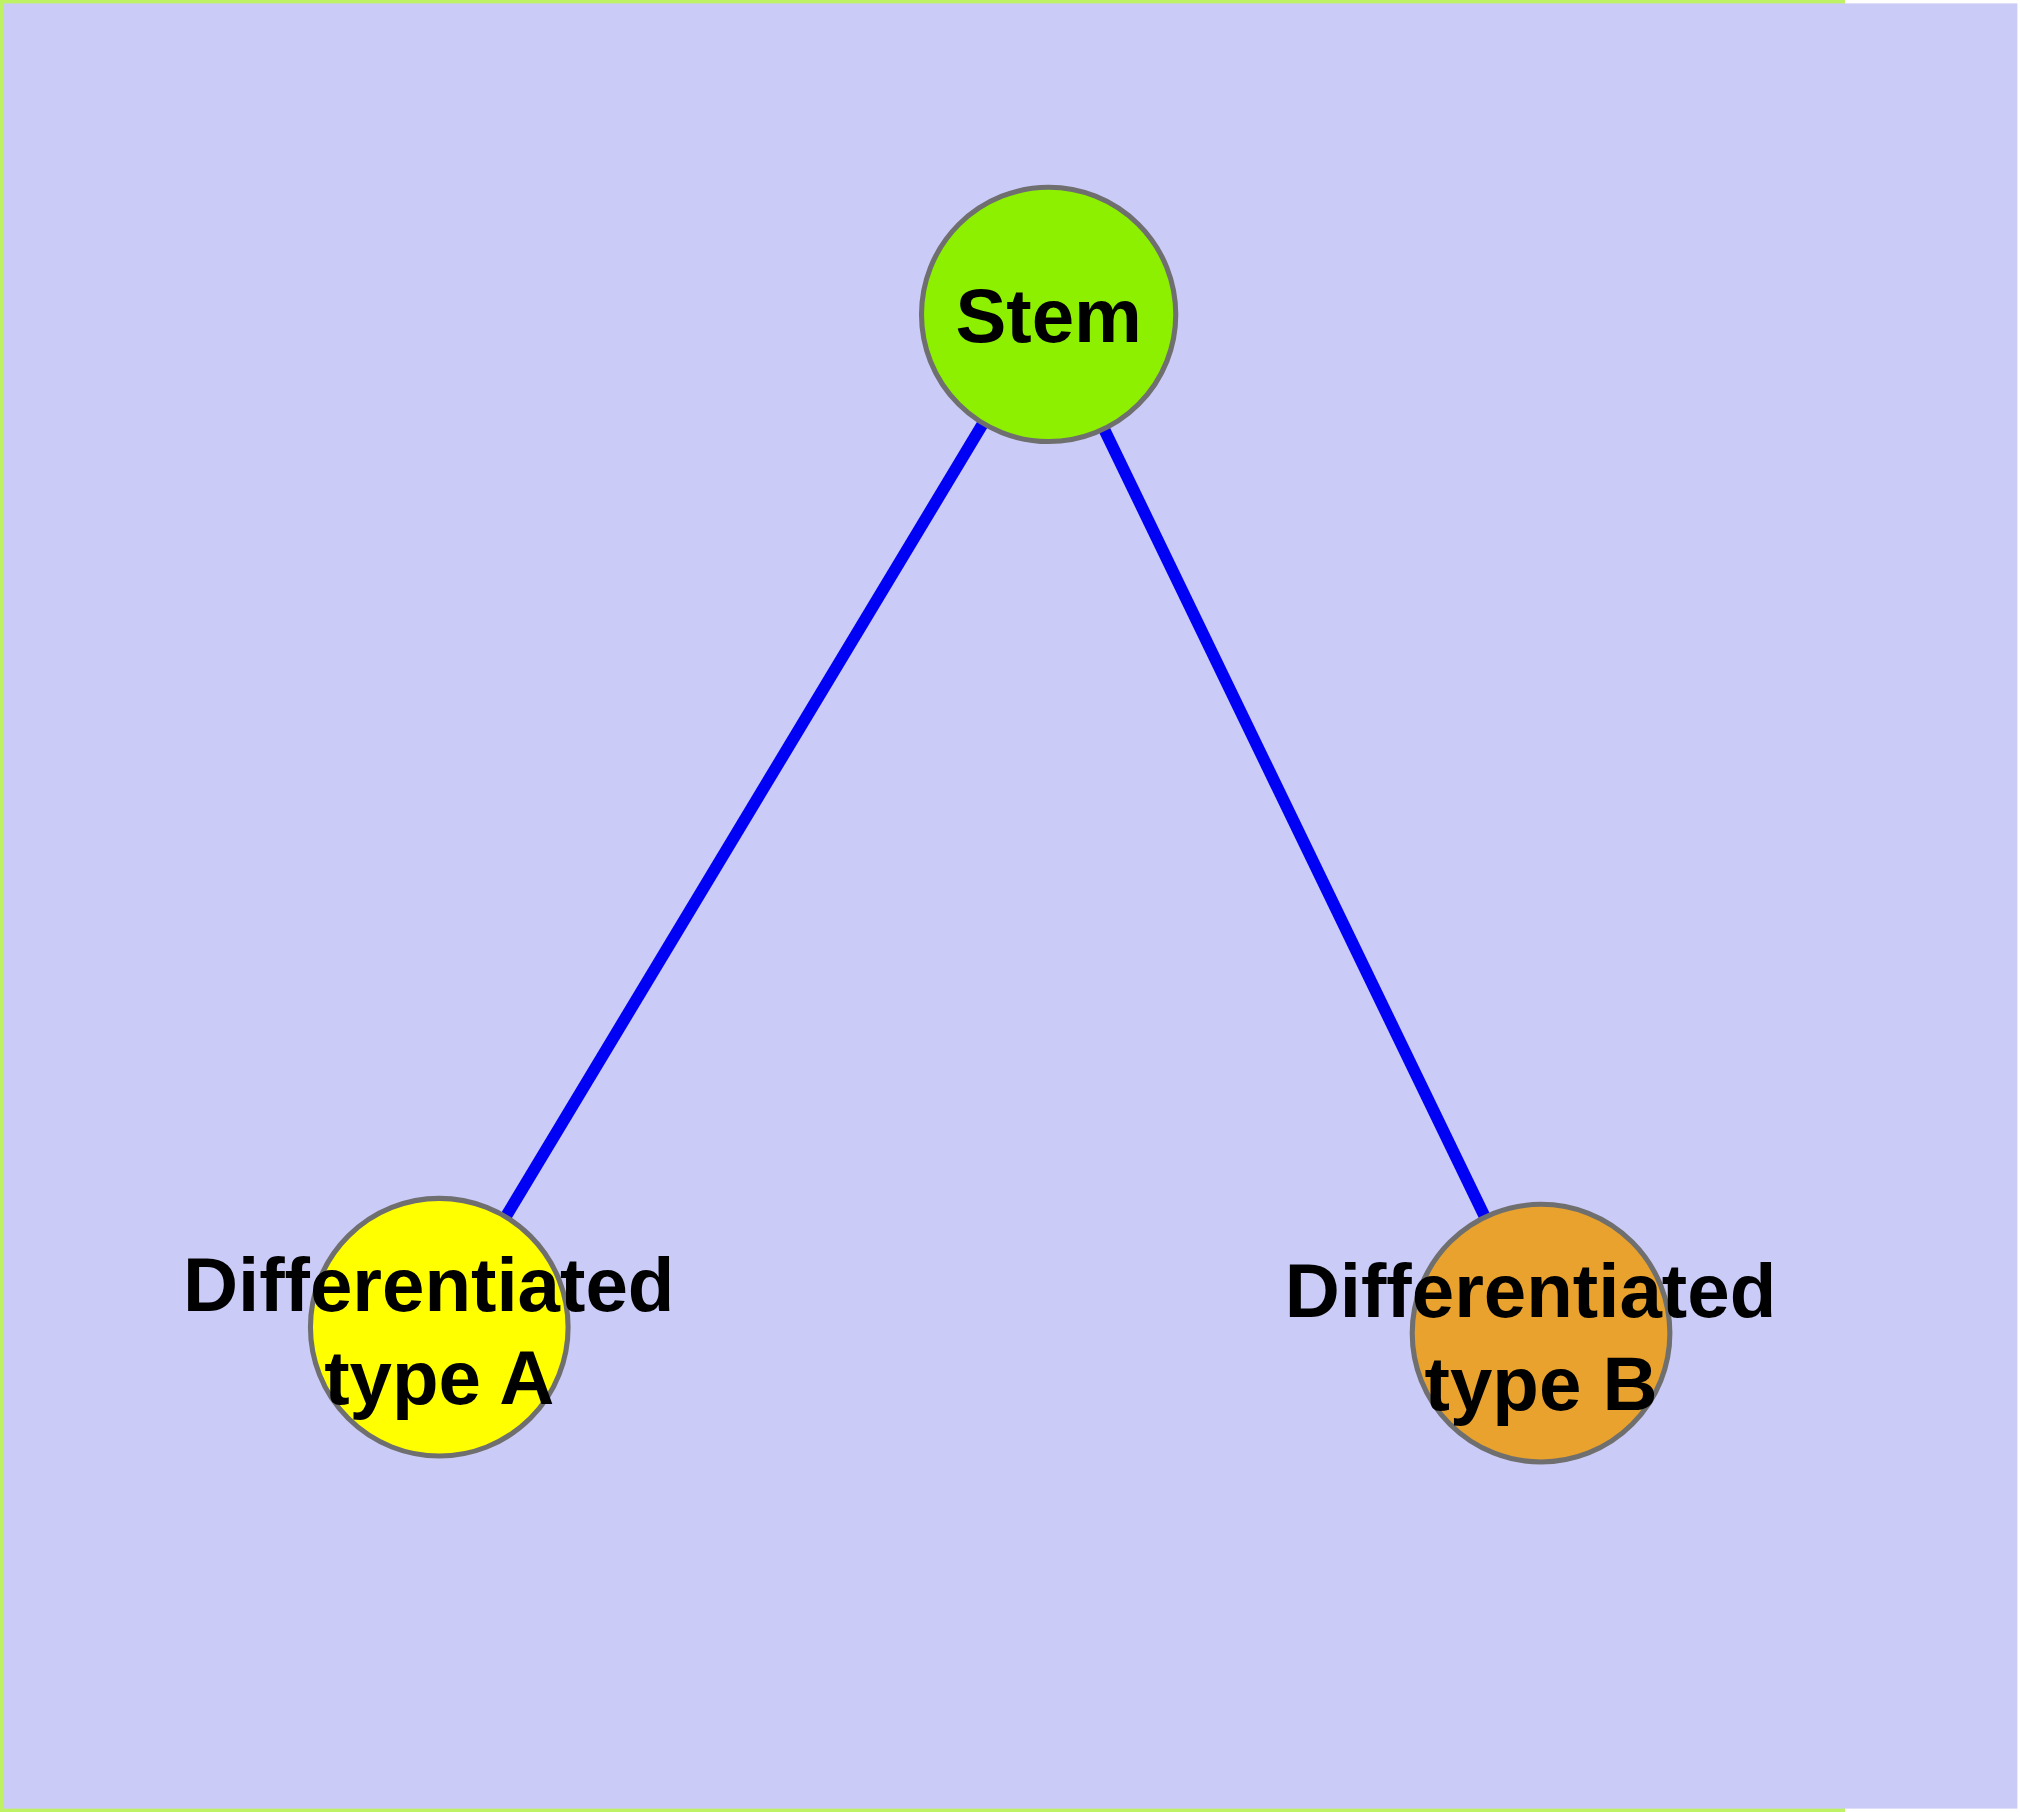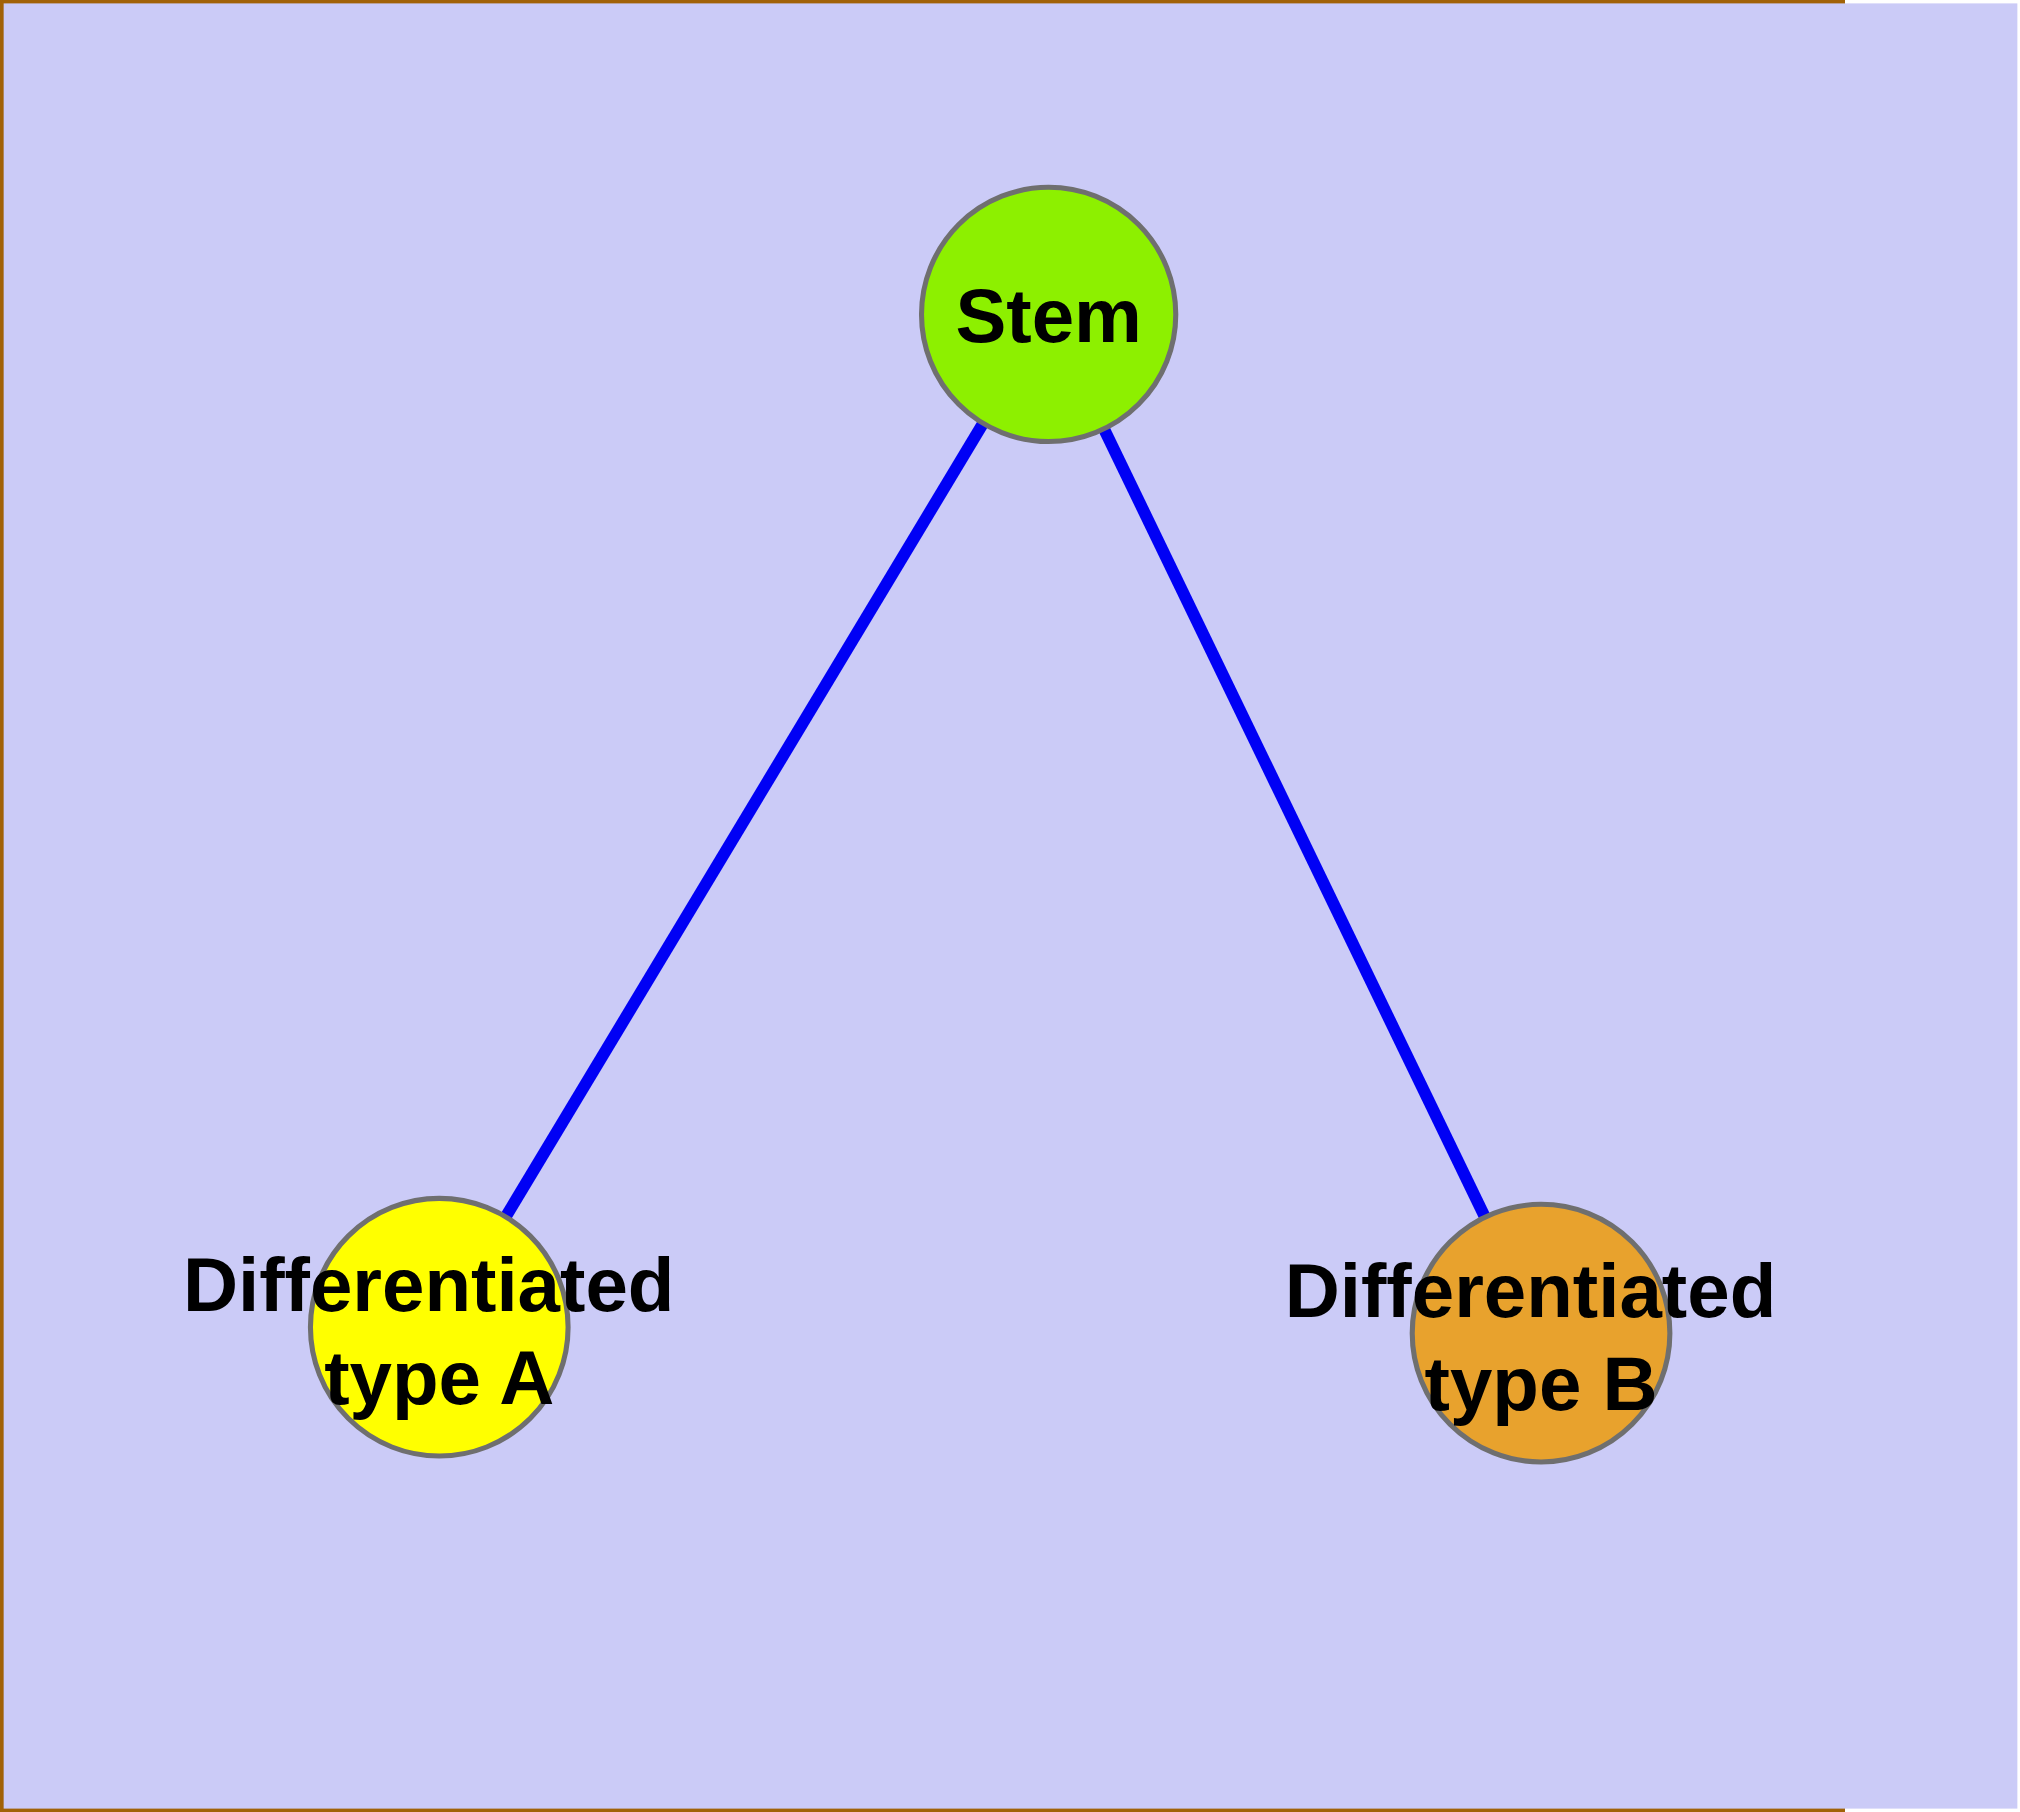--- a/index.html
+++ b/index.html
@@ -7,21 +7,21 @@
     padding: 0;
     background: #ffffff;
     width: 2021px;
     height: 1812px;
     overflow: hidden;
   }
   .stage {
     position: relative;
     width: 1845px;
     height: 1812px;
-    background: #a16207;
+    background: #bef264;
   }
   svg.graph {
     display: block;
     width: 2021px;
     height: 1812px;
   }
   .node-label {
     font-family: "Liberation Sans", sans-serif;
     font-weight: bold;
     font-size: 90px;

